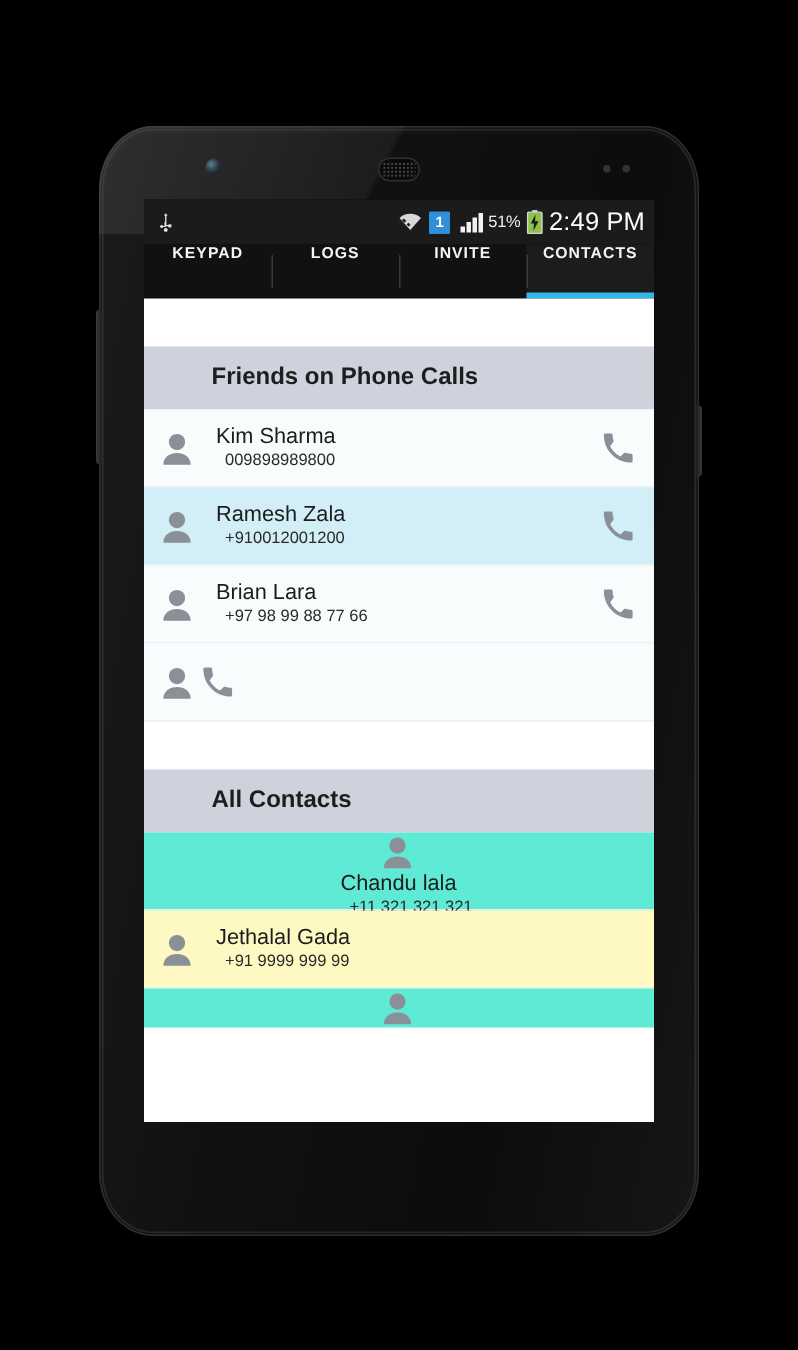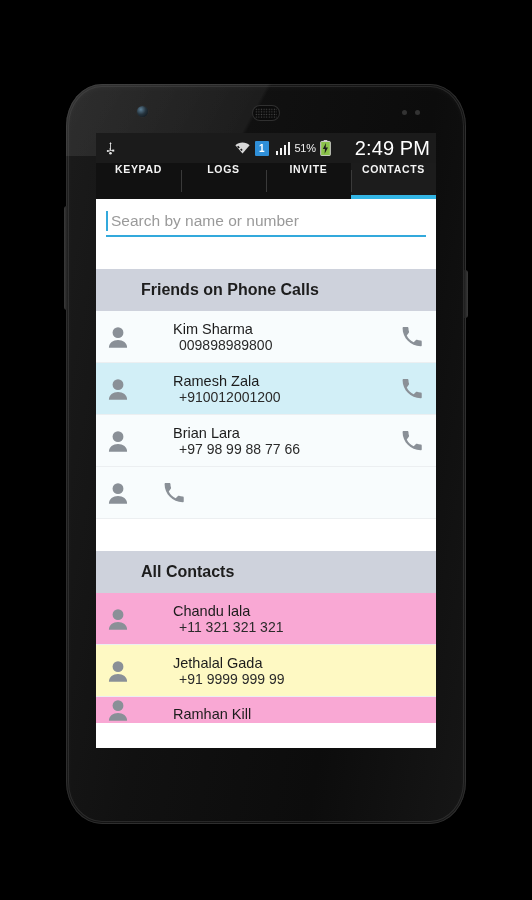--- a/index.html
+++ b/index.html
@@ -150,23 +150,23 @@
   }
   .signal-bars i { width: 2.5px; background: #f2f2f2; display: block; }
   .signal-bars i:nth-child(1) { height: 4px; }
   .signal-bars i:nth-child(2) { height: 7px; }
   .signal-bars i:nth-child(3) { height: 10px; }
   .signal-bars i:nth-child(4) { height: 13px; }
 
   .batt-pct { font-size: 11px; color: #efefef; letter-spacing: -0.2px; }
   .ico-batt { width: 11px; height: 16px; display: block; }
   .sb-clock {
-    font-size: 20px;
+    font-size: 17px;
     color: #ffffff;
-    margin-left: 20px;
+    margin-left: 0;
     letter-spacing: 0.1px;
   }
 
   
   .tab-bar {
     height: 36px;
     background: #111111;
     display: flex;
     align-items: stretch;
     position: relative;
@@ -253,25 +253,24 @@
     color: #1d1d1d;
   }
 
   .row {
     height: 52px;
     display: flex;
     align-items: center;
     padding: 0 12px 0 9px;
     border-bottom: 1px solid #eceff1;
     position: relative;
-    gap: 29px;
   }
   .row.alt  { background: #d2eff7; }     
   .row.base { background: #f8fcfd; }     
-  .row.plain { background: #f9a8d4; }    
+  .row.plain { background: #5eead4; flex-direction: column; }    
   .row.plain-alt { background: #fef9c3; }
 
   .avatar { width: 26px; height: 26px; flex: 0 0 26px; display: block; }
 
   .row-text {
     flex: 1;
     min-width: 0;
     padding-left: 13px;
     display: flex;
     flex-direction: column;
@@ -279,21 +278,21 @@
   }
   .row-name {
     font-size: 14.5px;
     color: #1c1c1c;
     line-height: 17px;
     white-space: nowrap;
     overflow: hidden;
     text-overflow: ellipsis;
   }
   .row-number {
-    font-size: 14px;
+    font-size: 11px;
     color: #2a2a2a;
     line-height: 14px;
     padding-left: 6px;
     white-space: nowrap;
   }
   .call-btn {
     width: 26px; height: 26px;
     flex: 0 0 26px;
     display: flex; align-items: center; justify-content: center;
   }
@@ -376,26 +375,20 @@
         <div class="tab">
             <span>INVITE</span>
           </div>
         <div class="tab active">
             <span>CONTACTS</span>
           </div>
       </div>
 
       <div class="app-card">
 
-        <div class="search-wrap">
-          <div class="search-field">
-            <span class="caret"></span>
-            <input class="search-input" type="text" placeholder="Search by name or number" style="">
-          </div>
-        </div>
 
         <div class="list">
 
           <div class="section-header">
             <span class="title">Friends on Phone Calls</span>
           </div>
 
           <div class="row base">
             <svg class="avatar" viewBox="0 0 24 24">
               <circle cx="12" cy="8" r="5" fill="#8a9097"></circle>

